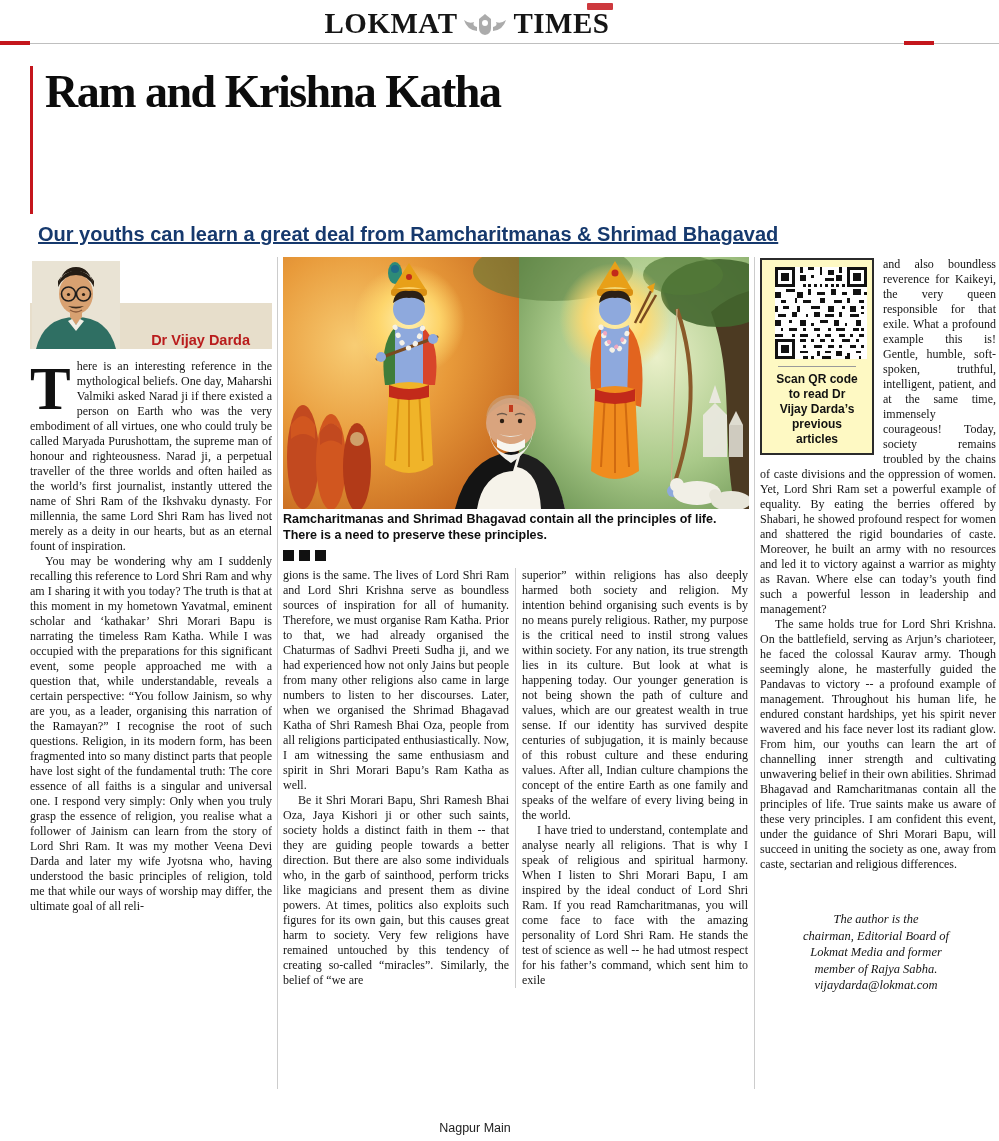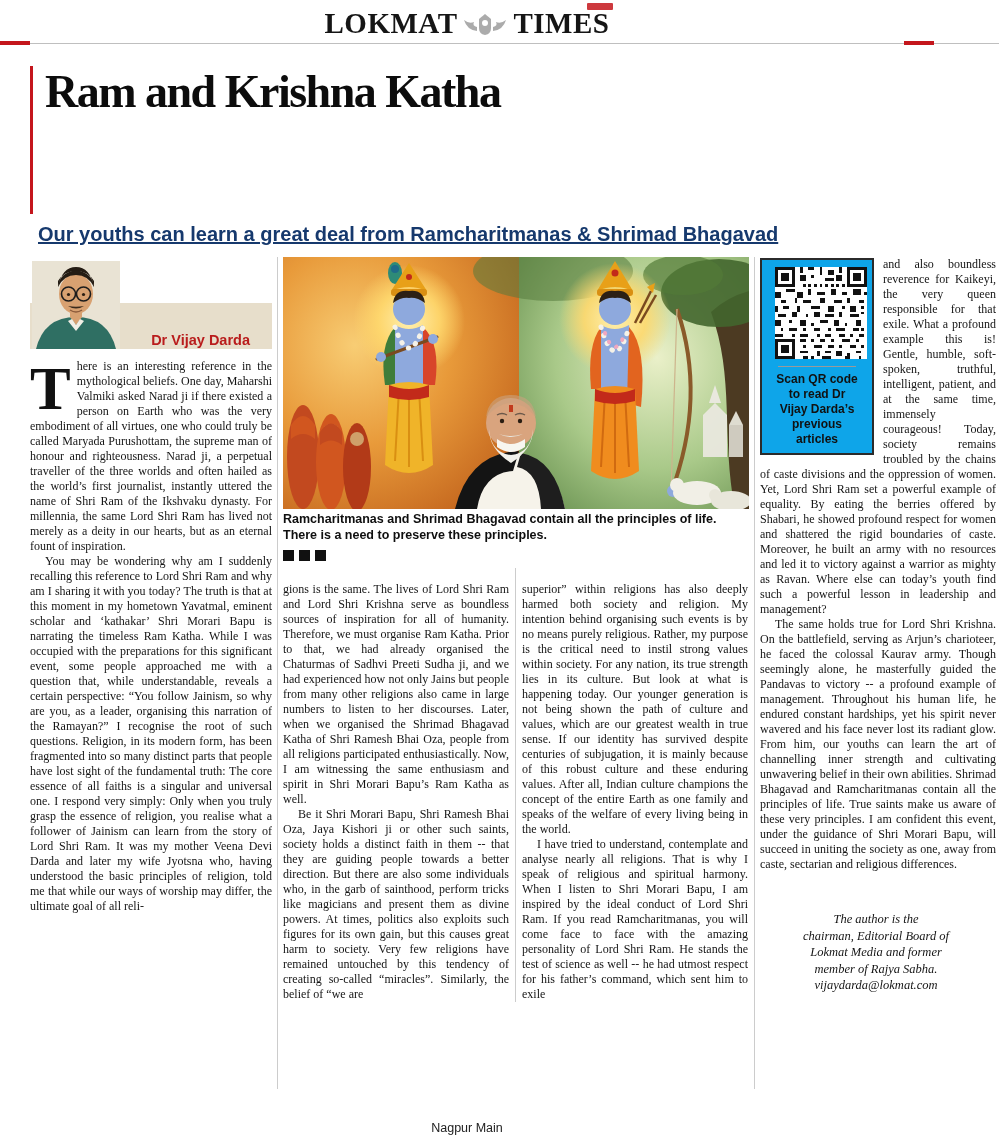--- a/index.html
+++ b/index.html
@@ -50,34 +50,34 @@
   .dropcap { float:left; font-size:61px; line-height:55px; padding:2px 6px 0 0;
         font-weight:700; color:#111; }
 
   
   .lead-image { display:block; width:466px; height:252px; }
   .caption { margin-top:2px; font-family:"Liberation Sans", sans-serif; font-weight:700;
         font-size:12.5px; line-height:16px; color:#0f0f0f; text-align:left; }
   .squares { margin-top:7px; display:flex; gap:5px; }
   .sq { width:11px; height:11px; background:#111; display:inline-block; }
   .twocol { margin-top:7px; display:flex; gap:6px; }
-  .subcol { width:226px; flex:0 0 226px; overflow:hidden;margin-top:14px; }
+  .subcol { width:226px; flex:0 0 226px; overflow:hidden; }
 
   
   .qr-box { float:left; width:114px; border:2px solid #2b2b2b; padding:7px 13px 6px;
-        margin:1px 9px 4px 0; background:#0ea5e9; text-align:center; }
+        margin:1px 9px 4px 0; background:#fef9c3; text-align:center; }
   .qr-svg { display:block; margin:0 auto; }
   .qr-divider { border-top:1px solid #9a9a9a; margin:7px 3px 5px; }
   .qr-caption { font-family:"Liberation Sans", sans-serif; font-weight:700;
         font-size:12px; line-height:15px; color:#111; }
   .author-bio { margin-top:39px; padding-right:4px; text-align:center;
         font-style:italic; font-size:12.5px; line-height:16.5px; color:#141414; }
 
   
-  .footer { position:absolute; bottom:5px; left:0; width:100%; text-align:center;
+  .footer { position:absolute; bottom:5px; left:8px; width:100%; text-align:center;
         font-family:"Liberation Sans", sans-serif; font-size:12.5px; line-height:16px; color:#222; }
   .footer-date { margin-left:20px; }
 </style>
 </head>
 <body>
 
 <div class="page">
 
   <header class="masthead">
     <span class="masthead-title">

